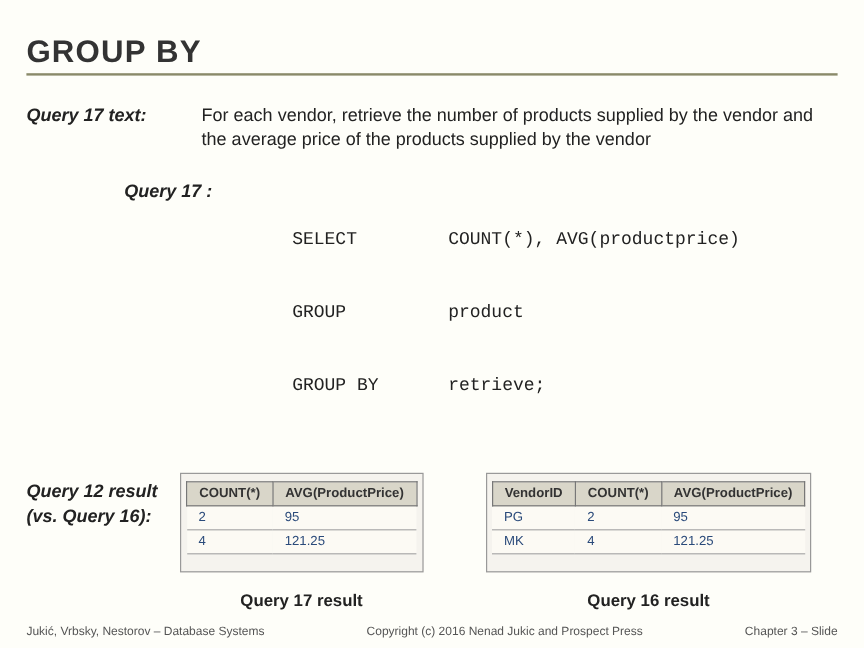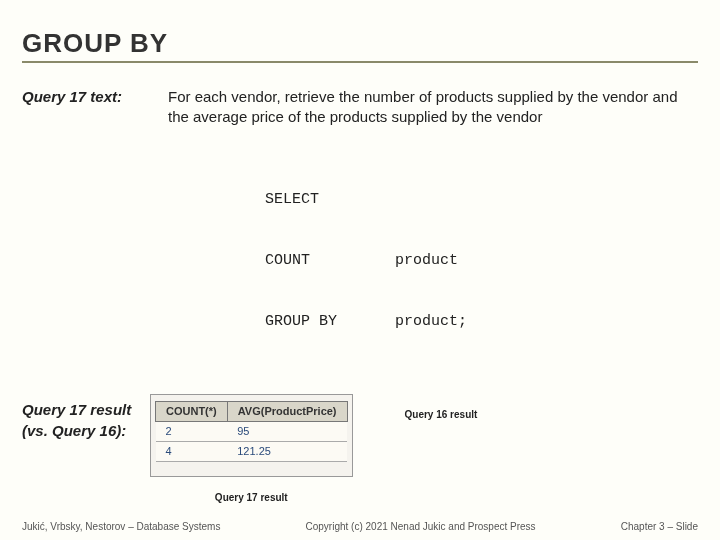--- a/index.html
+++ b/index.html
@@ -82,21 +82,21 @@
   }
   td {
     border-bottom: 1px solid #aaa;
     padding: 2px 10px;
     color: #2a4a7a;
     background: #fcfaf4;
   }
   .caption {
     text-align: center;
     font-weight: bold;
-    font-size: 10px;
+    font-size: 14px;
     margin-top: 14px;
   }
   .footer {
     position: absolute;
     bottom: 8px;
     left: 0;
     right: 0;
     display: flex;
     justify-content: space-between;
     padding: 0 22px;
@@ -109,29 +109,30 @@
 
 <div class="slide">
   <div class="title">GROUP BY</div>
 
   <div class="row">
     <div class="label">Query 17 text:</div>
     <div class="desc">For each vendor, retrieve the number of products supplied by the vendor and the average price of the products supplied by the vendor</div>
   </div>
 
   <div class="row">
+    <div class="label">Query 17 :</div>
     <div class="sql">
-      <div class="sql-line"><span class="sql-kw">SELECT</span></div>
-      <div class="sql-line"><span class="sql-kw">COUNT</span><span>product</span></div>
-      <div class="sql-line"><span class="sql-kw">GROUP BY</span><span>product;</span></div>
+      <div class="sql-line"><span class="sql-kw">SELECT</span><span>COUNT(*), AVG(productprice)</span></div>
+      <div class="sql-line"><span class="sql-kw">GROUP</span><span>product</span></div>
+      <div class="sql-line"><span class="sql-kw">GROUP BY</span><span>retrieve;</span></div>
     </div>
   </div>
 
   <div class="row result-row">
-    <div class="label">Query 17 result (vs. Query 16):</div>
+    <div class="label">Query 12 result (vs. Query 16):</div>
     <div class="tables">
       <div class="tbl-wrap">
         <div class="tbl-box">
           <table>
             <thead>
                 <tr>
               <th>COUNT(*)</th>
               <th>AVG(ProductPrice)</th>
             </tr>
               </thead>
@@ -144,23 +145,46 @@
                 <td>4</td>
                 <td>121.25</td>
               </tr>
             </tbody>
           </table>
         </div>
         <div class="caption">Query 17 result</div>
       </div>
 
       <div class="tbl-wrap">
+        <div class="tbl-box">
+          <table>
+            <thead>
+                <tr>
+              <th>VendorID</th>
+              <th>COUNT(*)</th>
+              <th>AVG(ProductPrice)</th>
+            </tr>
+              </thead>
+            <tbody>
+              <tr>
+                <td>PG</td>
+                <td>2</td>
+                <td>95</td>
+              </tr>
+              <tr>
+                <td>MK</td>
+                <td>4</td>
+                <td>121.25</td>
+              </tr>
+            </tbody>
+          </table>
+        </div>
         <div class="caption">Query 16 result</div>
       </div>
     </div>
   </div>
 </div>
 
 <div class="footer">
   <span>Jukić, Vrbsky, Nestorov – Database Systems</span>
-  <span>Copyright (c) 2021 Nenad Jukic and Prospect Press</span>
+  <span>Copyright (c) 2016 Nenad Jukic and Prospect Press</span>
   <span>Chapter 3 – Slide</span>
 </div>
 
 </body></html>

